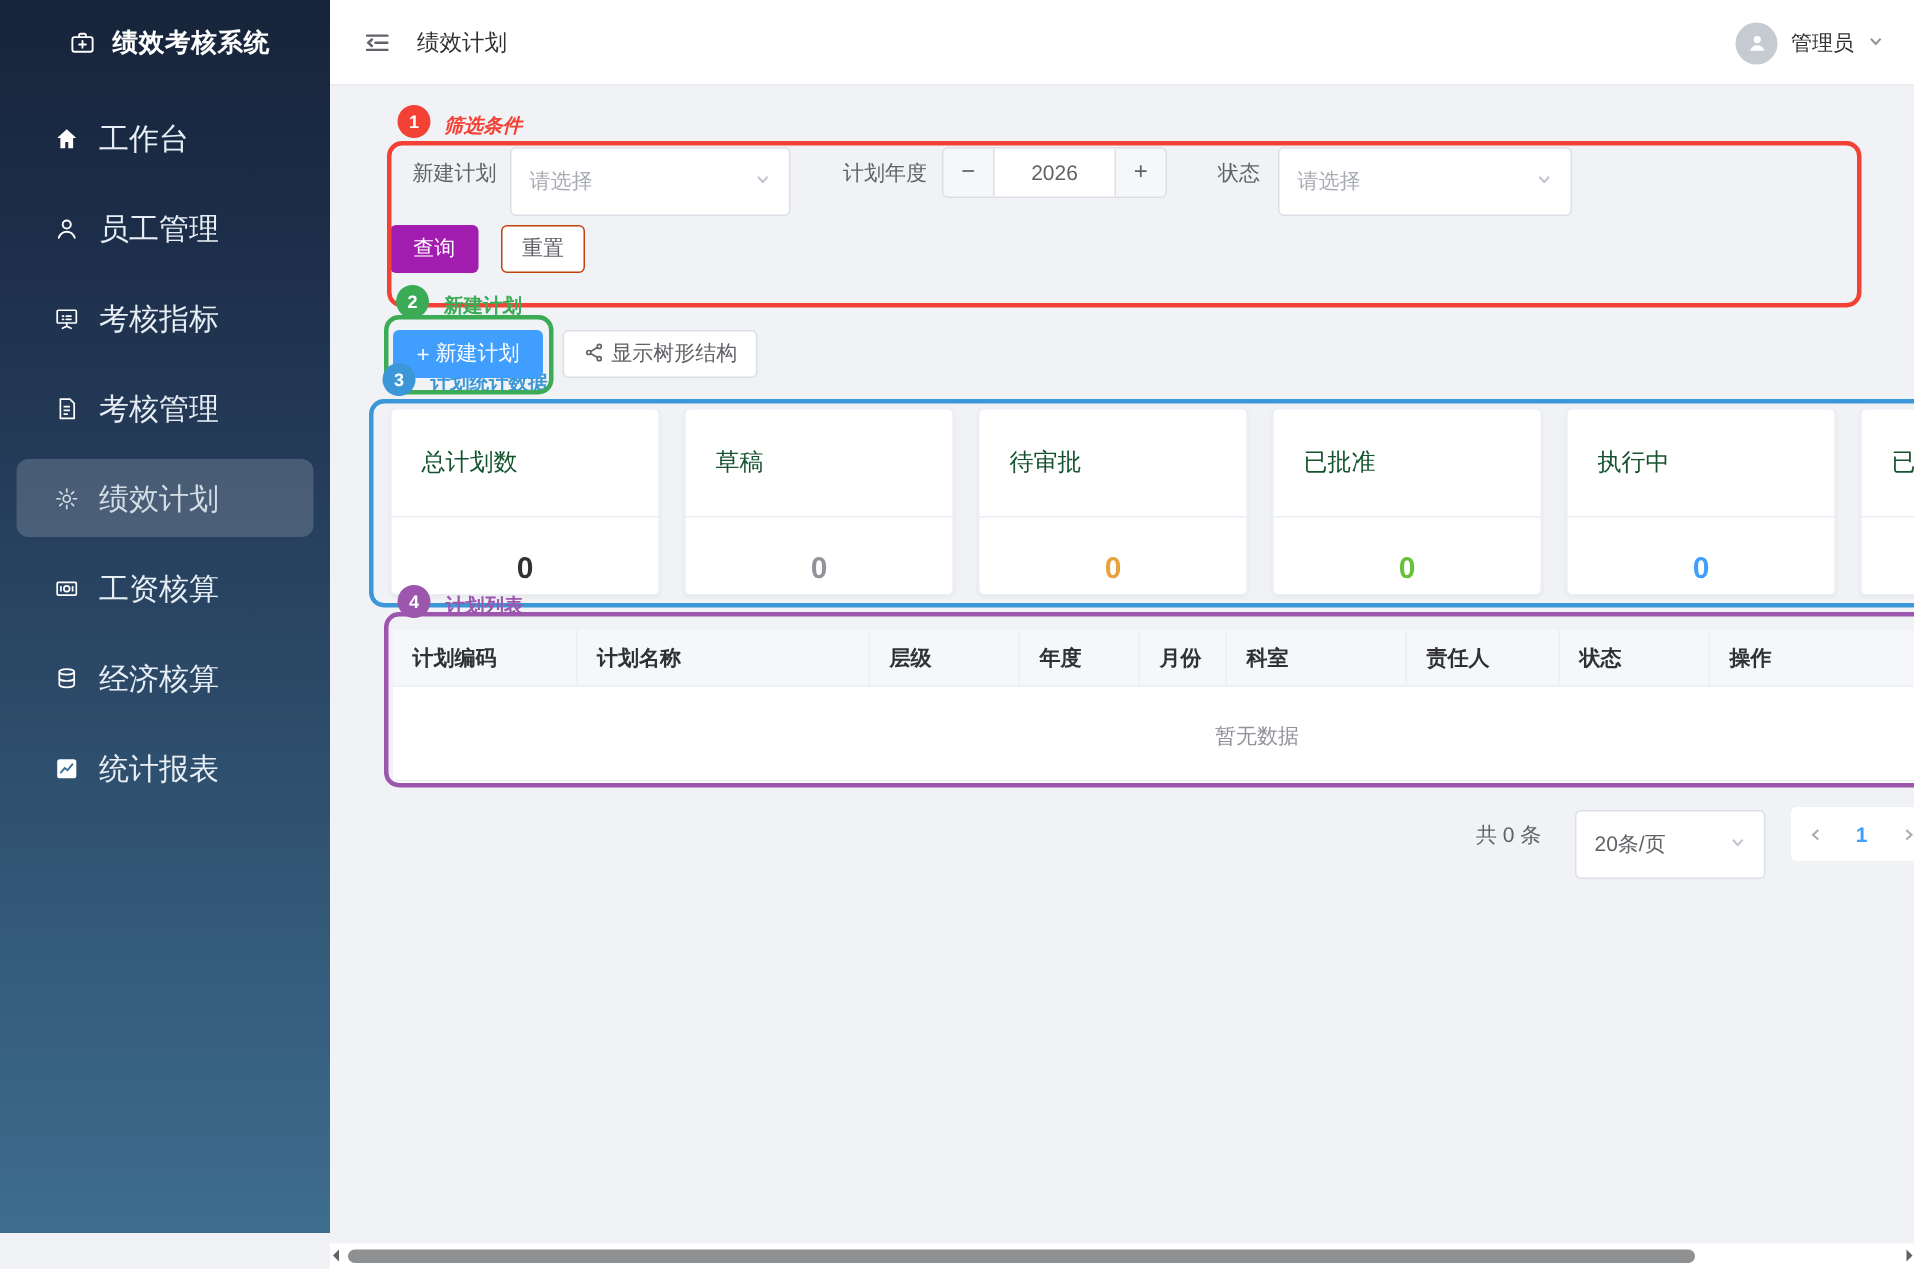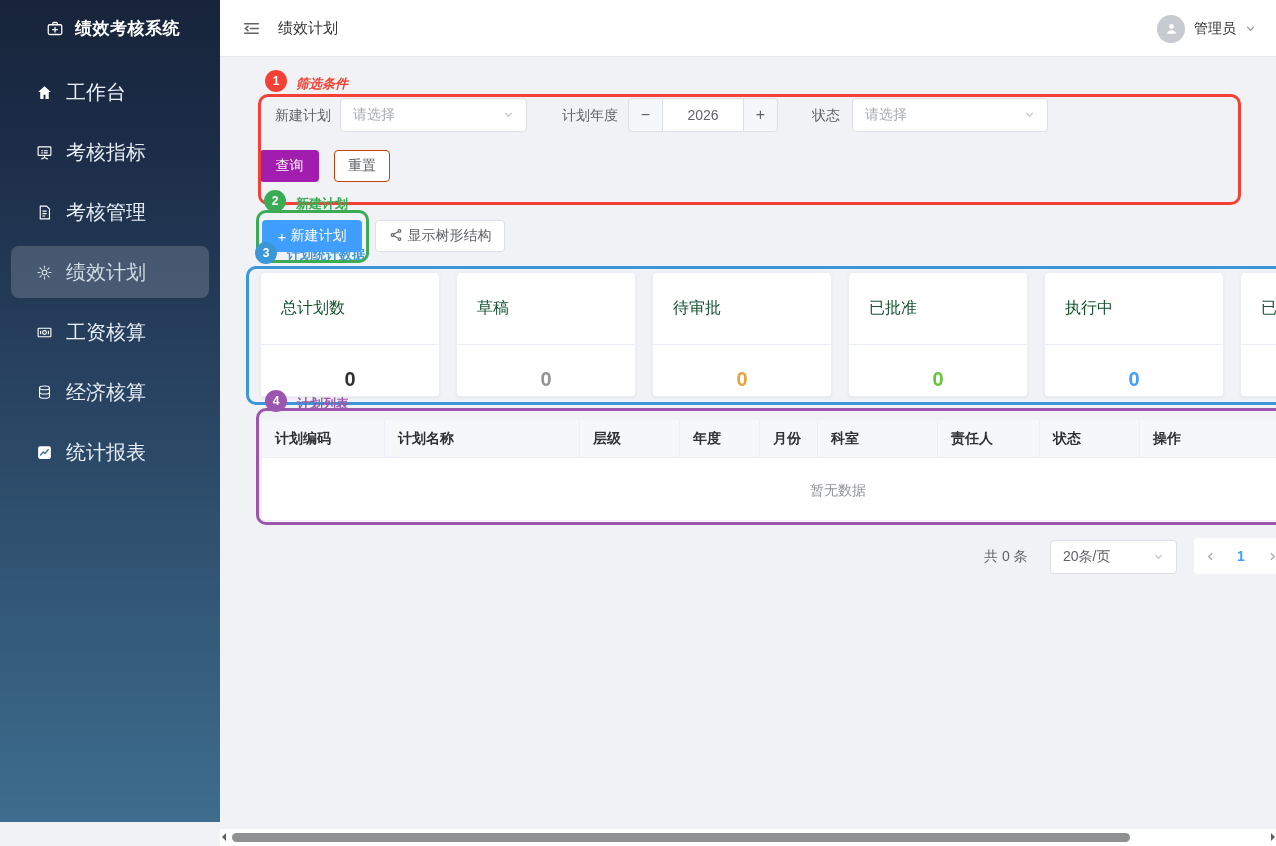--- a/index.html
+++ b/index.html
@@ -23,21 +23,21 @@
     border-bottom:1px solid #e8eaee; display:flex; align-items:center; }
   .fold { margin-left:22px; display:flex; cursor:pointer; }
   .page-title { margin-left:17px; font-size:15px; color:#303133; }
   .user { position:absolute; right:20px; top:0; height:57px; display:flex; align-items:center; gap:9px; cursor:pointer; }
   .avatar { width:28px; height:28px; border-radius:50%; background:#c6cad1; display:flex; align-items:center; justify-content:center; }
   .user-name { font-size:14px; color:#303133; }
 
   
   .lbl { position:absolute; height:34px; line-height:34px; font-size:14px; color:#606266; }
   #lbl-level { left:275px; top:98px; } #lbl-year { left:562px; top:98px; } #lbl-status { left:812px; top:98px; }
-  .sel { position:absolute; height:34px; background:#fff; border:1px solid #dcdfe6; border-radius:4px;
+  .sel { position:absolute; height:46px; background:#fff; border:1px solid #dcdfe6; border-radius:4px;
     display:flex; align-items:center; justify-content:space-between; padding:0 12px; cursor:pointer; }
   .sel .ph { color:#a8abb2; font-size:14px; }
   #sel-level { left:340px; top:98px; width:187px; }
   #sel-status { left:852px; top:98px; width:196px; }
   .stepper { position:absolute; left:628px; top:98px; width:150px; height:34px; border:1px solid #dcdfe6;
     border-radius:4px; background:#f5f7fa; display:flex; overflow:hidden; }
   .step-btn { width:33px; text-align:center; line-height:32px; color:#606266; font-size:16px; cursor:pointer; flex:none; }
   .step-input { flex:1; min-width:0; border:none; border-left:1px solid #dcdfe6; border-right:1px solid #dcdfe6;
     text-align:center; font-size:14px; color:#606266; outline:none; background:#fff; }
 
@@ -125,20 +125,31 @@
               <svg viewBox="0 0 24 24" width="17" height="17">
                 <path d="M12 3l9 8.2h-3V21h-4.6v-6h-2.8v6H6v-9.8H3z" fill="#fff"></path>
               </svg>
             </span>
         <span>工作台</span>
           </div>
         </div>
       <div class="menu-item">
           <div class="menu-item-inner">
         <span class="menu-icon">
+              <svg viewBox="0 0 24 24" width="17" height="17" fill="none" stroke="#fff" stroke-width="1.8" stroke-linecap="round">
+                <circle cx="12" cy="8" r="3.8"></circle>
+                <path d="M4.5 20.5c1.4-3.8 4.3-5.7 7.5-5.7s6.1 1.9 7.5 5.7"></path>
+              </svg>
+            </span>
+        <span>员工管理</span>
+          </div>
+        </div>
+      <div class="menu-item">
+          <div class="menu-item-inner">
+        <span class="menu-icon">
               <svg viewBox="0 0 24 24" width="17" height="17" fill="none" stroke="#fff" stroke-width="1.6" stroke-linecap="round">
                 <rect x="3" y="4" width="18" height="12" rx="1"></rect>
                 <path d="M12 16v3M8 21l4-2 4 2M8 9.5h1M8 12.5h1M11.5 9.5h4.5M11.5 12.5h4.5"></path>
               </svg>
             </span>
         <span>考核指标</span>
           </div>
         </div>
       <div class="menu-item">
           <div class="menu-item-inner">

